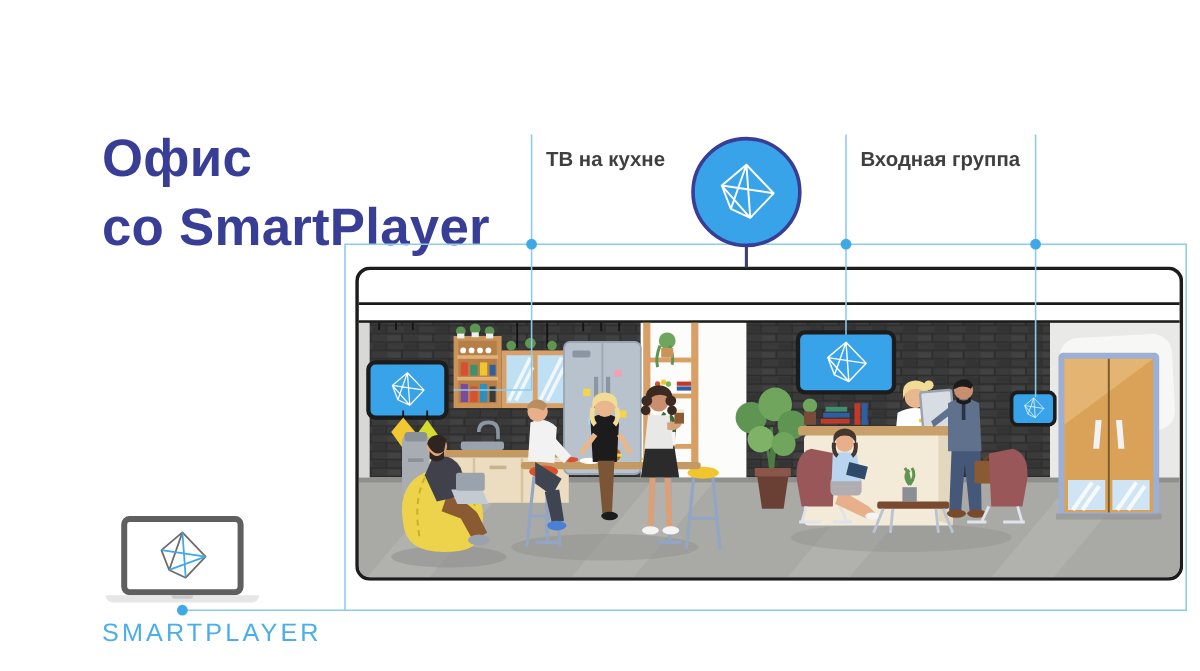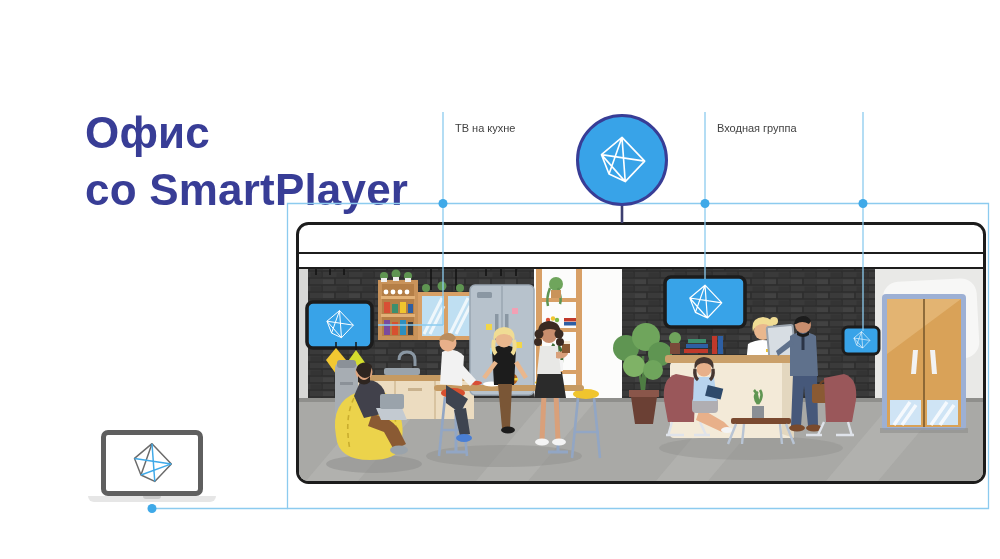--- a/index.html
+++ b/index.html
@@ -6,21 +6,21 @@
   body{width:1000px;height:559px;overflow:hidden;background:#fff;font-family:"Liberation Sans",sans-serif;}
   #stage{position:relative;width:1000px;height:559px;background:#fff;}
 
   .title{
     position:absolute;left:85px;top:76px;
     font-size:44px;font-weight:800;line-height:1.28;
     color:var(--indigo);white-space:pre-line;letter-spacing:.2px;
   }
 
   .callout-label{
-    position:absolute;font-size:11px;font-weight:400;color:var(--label-text);
+    position:absolute;font-size:17px;font-weight:700;color:var(--label-text);
     line-height:1.4;white-space:pre-line;
   }
   #label-kitchen{left:455px;top:121px;}
   #label-entrance{left:717px;top:121px;}
   #label-booking{left:871px;top:121px;width:92px;}
 
   #connector-overlay{position:absolute;left:0;top:0;width:1000px;height:559px;pointer-events:none;z-index:5;}
 
   #logo-circle{
     position:absolute;left:576px;top:114px;width:92px;height:92px;border-radius:50%;
@@ -422,14 +422,15 @@
     <div class="screen">
       <svg width="46" height="46" viewBox="0 0 100 100">
         <use href="#crystal-duo" x="0" y="0" width="100" height="100"></use>
       </svg>
     </div>
     <div class="base">
         <div class="notch"></div>
       </div>
   </div>
 
+  <div class="wordmark">SMARTPLAYER</div>
 
 </div>
 
 </body></html>

